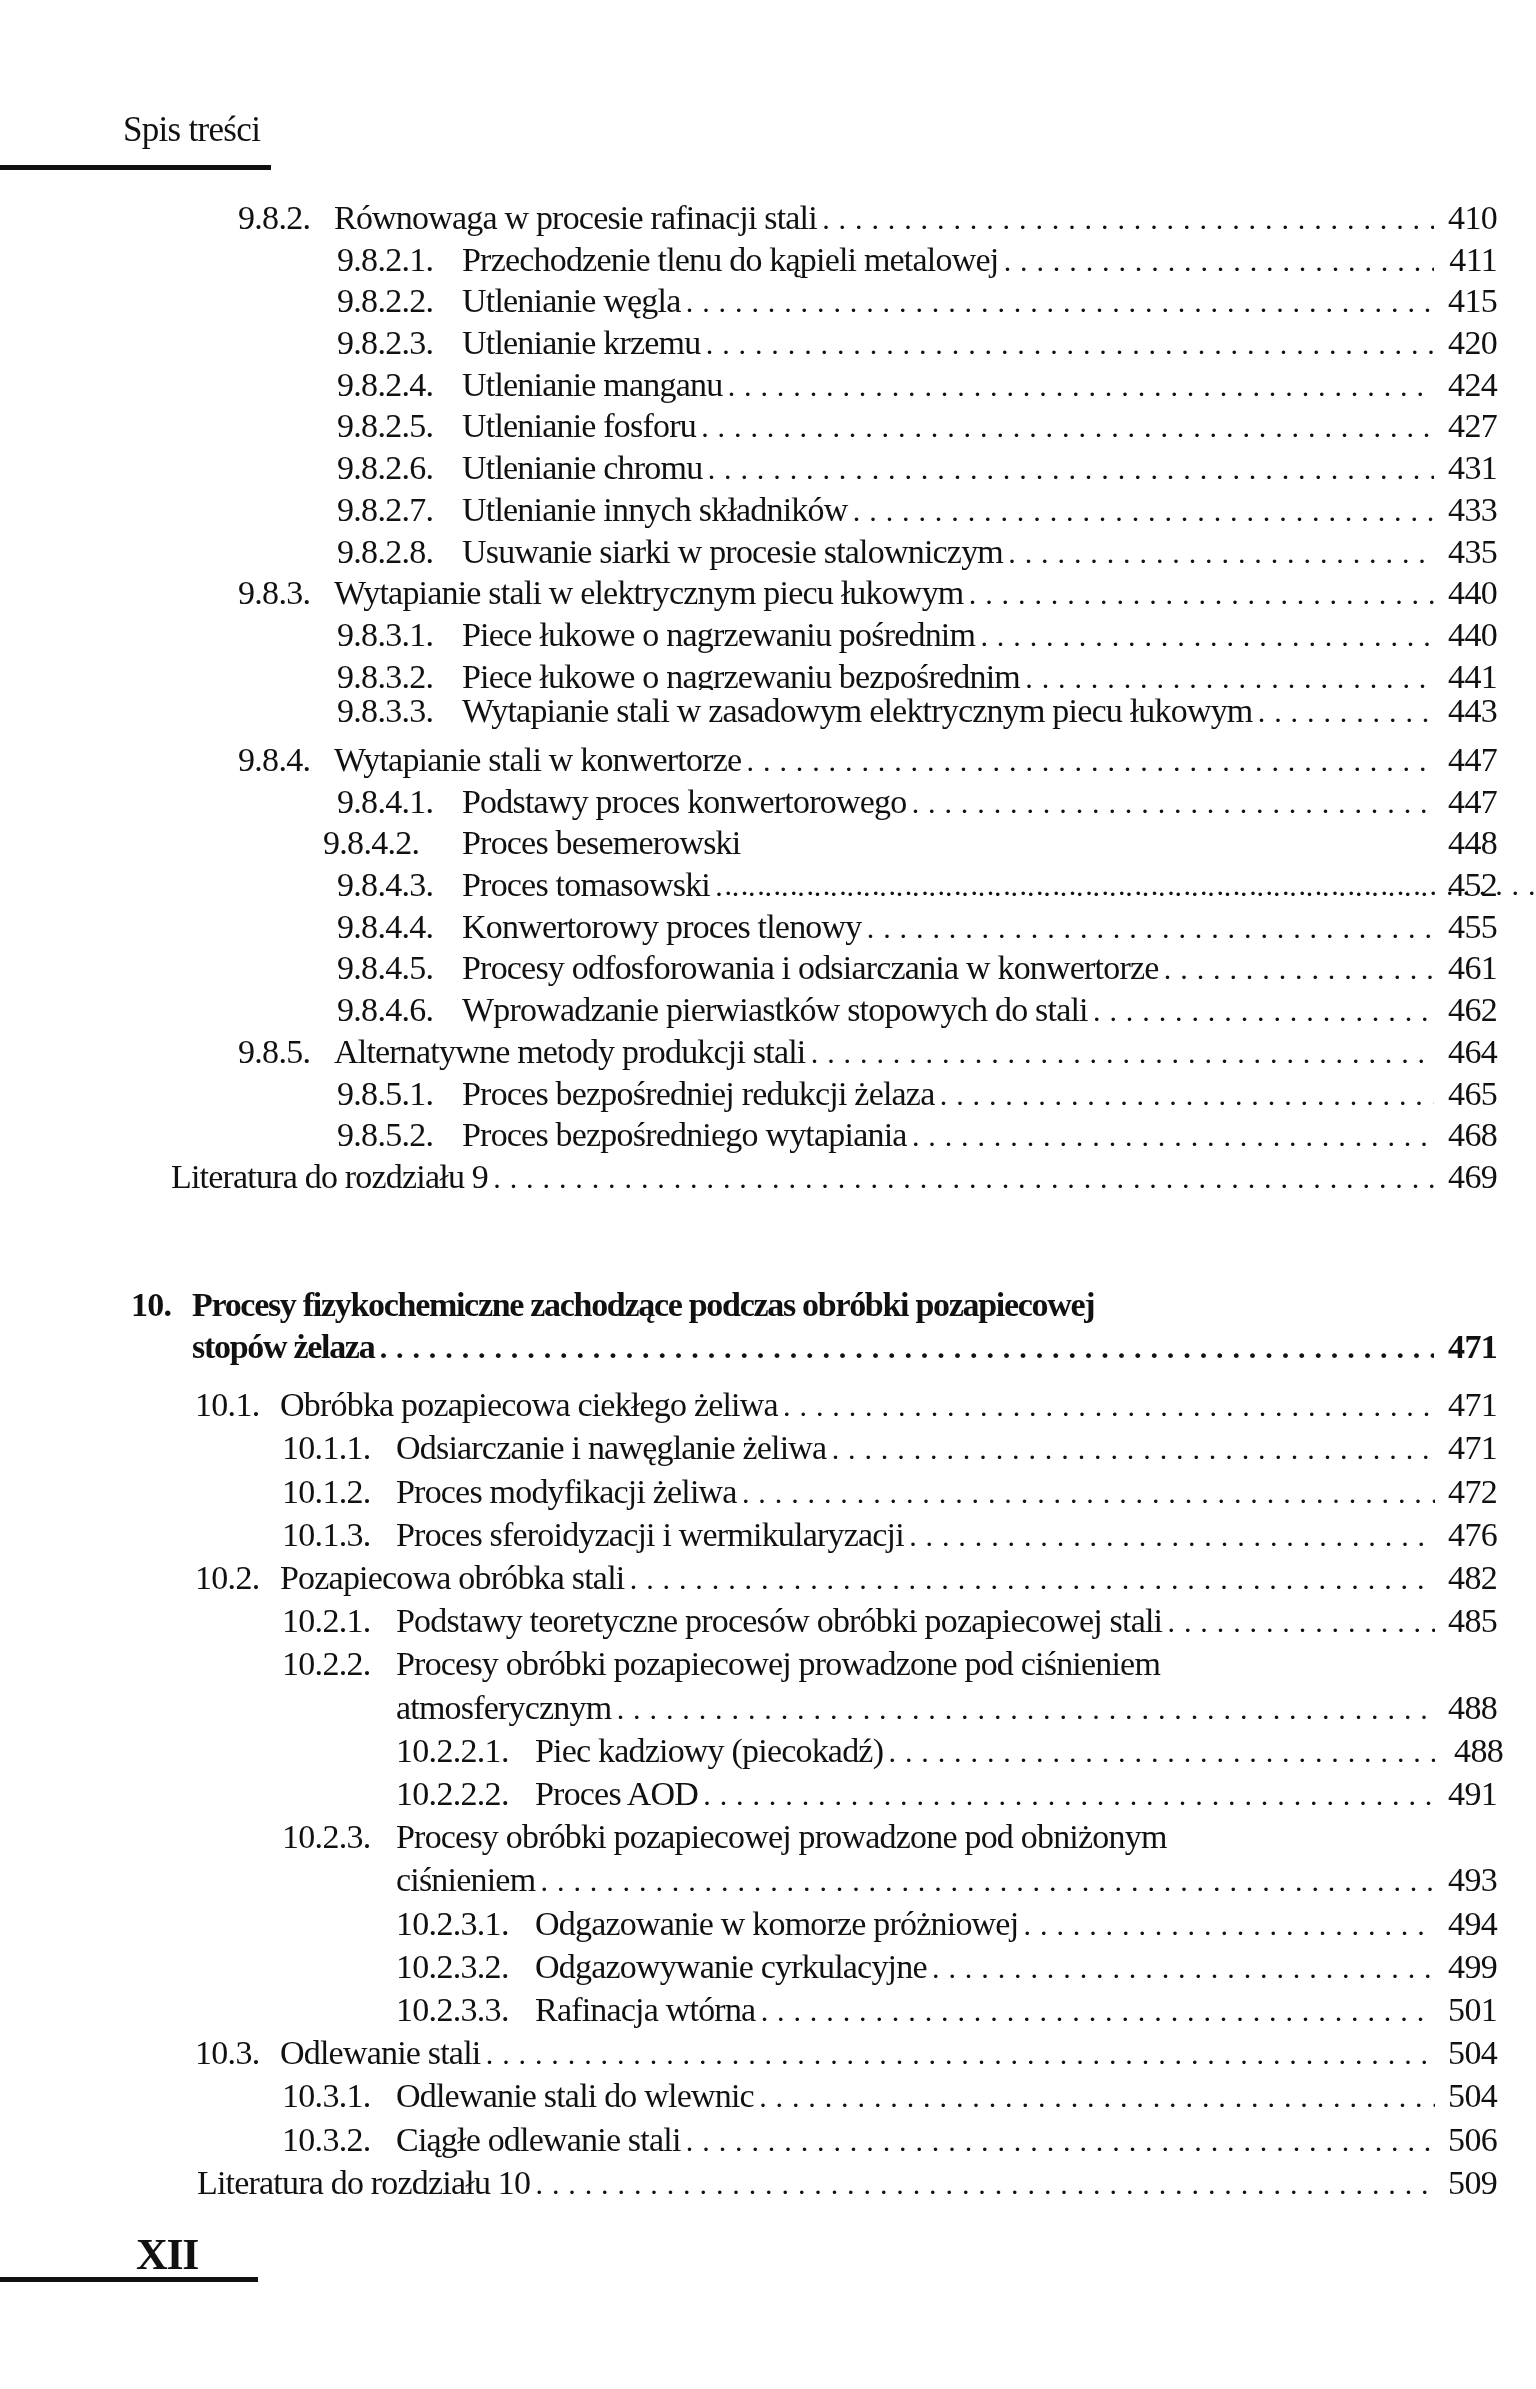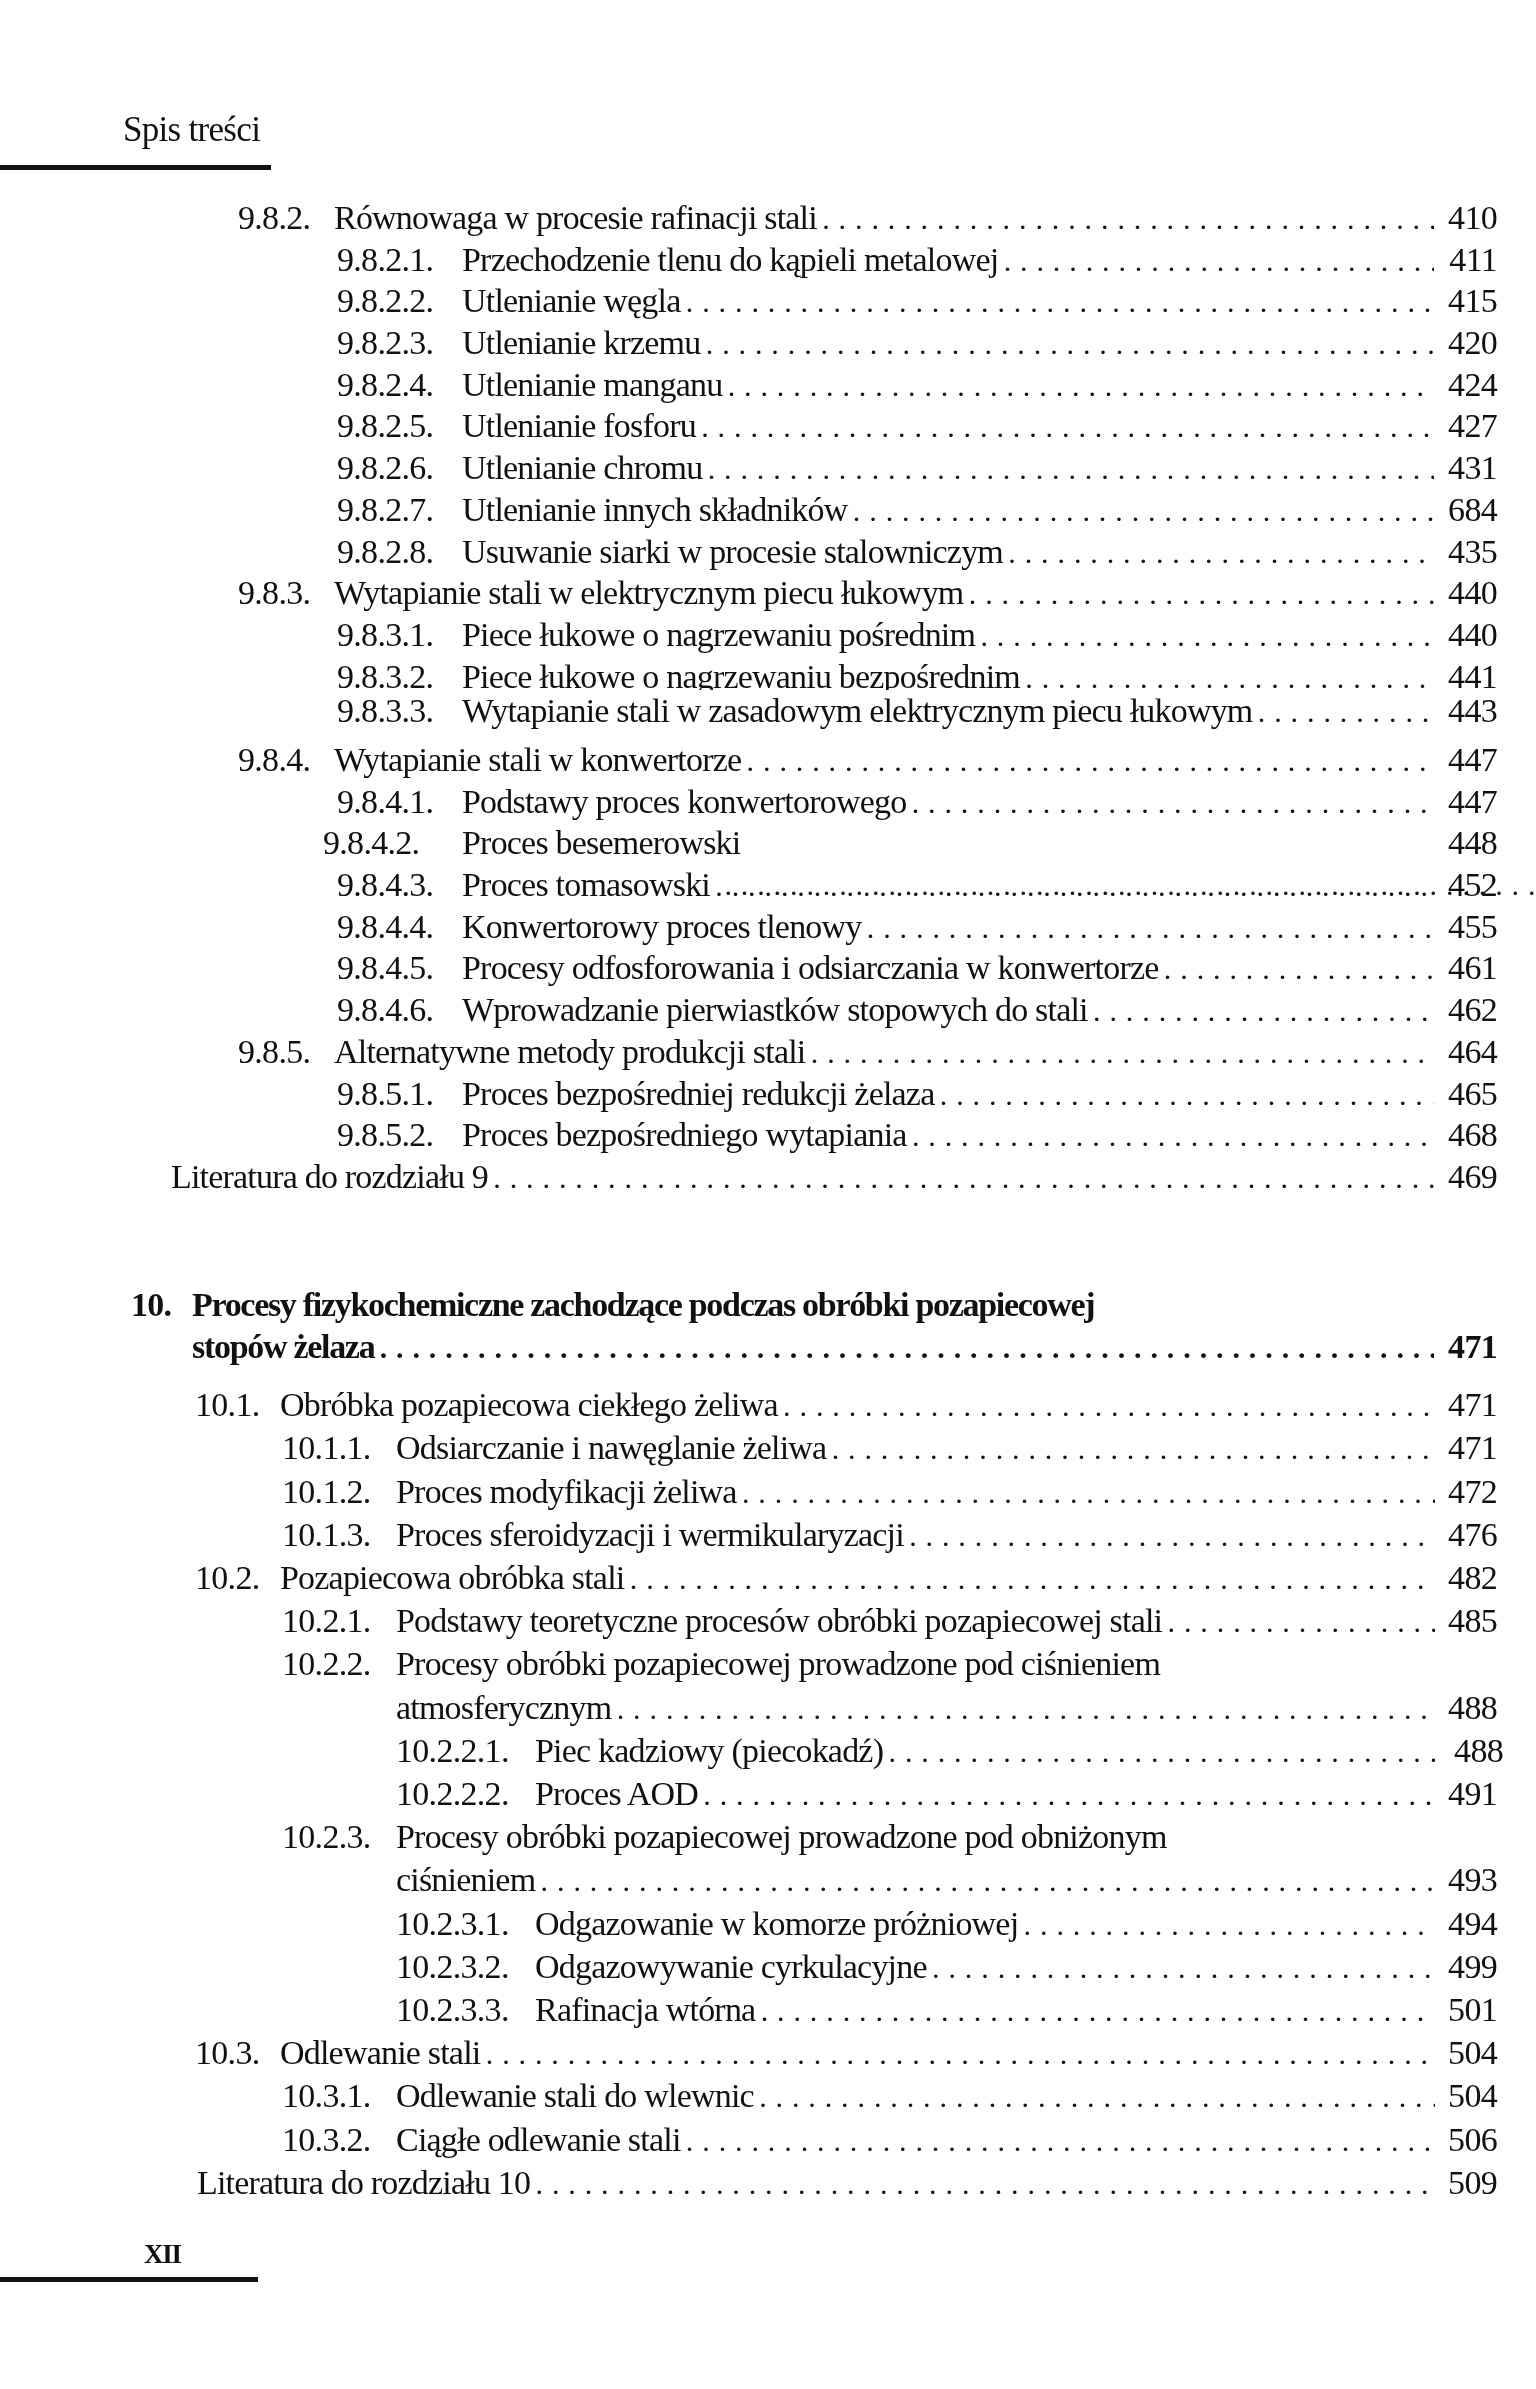--- a/index.html
+++ b/index.html
@@ -9,22 +9,22 @@
     color: #111111;
   }
   .running-head {
     position: absolute; left: 123px; top: 110px;
     font-size: 35px; line-height: 39px; letter-spacing: -0.7px;
   }
   .head-rule {
     position: absolute; left: 0; top: 165px; width: 271px; height: 4.6px; background: #111;
   }
   .folio {
-    position: absolute; left: 144px; top: 2235px;
-    font-size: 27px; line-height: 39px; font-weight: bold; letter-spacing: -1.3px;
+    position: absolute; left: 136px; top: 2235px;
+    font-size: 44px; line-height: 39px; font-weight: bold; letter-spacing: -1.3px;
   }
   .foot-rule {
     position: absolute; left: 0; top: 2277px; width: 258px; height: 4.6px; background: #111;
   }
   .toc-line {
     position: absolute; left: 0; width: 1536px; height: 42px;
     font-size: 34px; line-height: 42px; white-space: nowrap;
   }
   .toc-line .num { position: absolute; top: 0; letter-spacing: -0.7px; }
   .toc-line .entry {
@@ -103,21 +103,21 @@
         <span class="leader">........................................................................................................................</span>
       </span>
       <span class="page">431</span>
     </div>
     <div class="toc-line" style="top: 489px;">
       <span class="num" style="left: 337px;">9.8.2.7.</span>
       <span class="entry" style="left: 462px; width: 972px;">
         <span class="title">Utlenianie innych składników</span>
         <span class="leader">........................................................................................................................</span>
       </span>
-      <span class="page">684</span>
+      <span class="page">433</span>
     </div>
     <div class="toc-line" style="top: 531px;">
       <span class="num" style="left: 337px;">9.8.2.8.</span>
       <span class="entry" style="left: 462px; width: 972px;">
         <span class="title">Usuwanie siarki w procesie stalowniczym</span>
         <span class="leader">........................................................................................................................</span>
       </span>
       <span class="page">435</span>
     </div>
     <div class="toc-line" style="top: 572px;">

